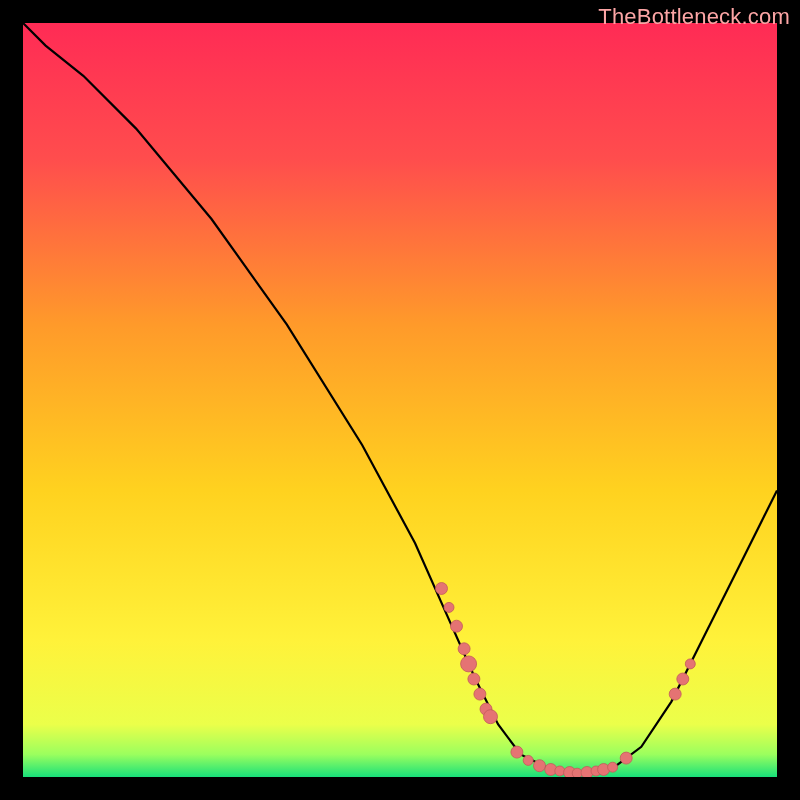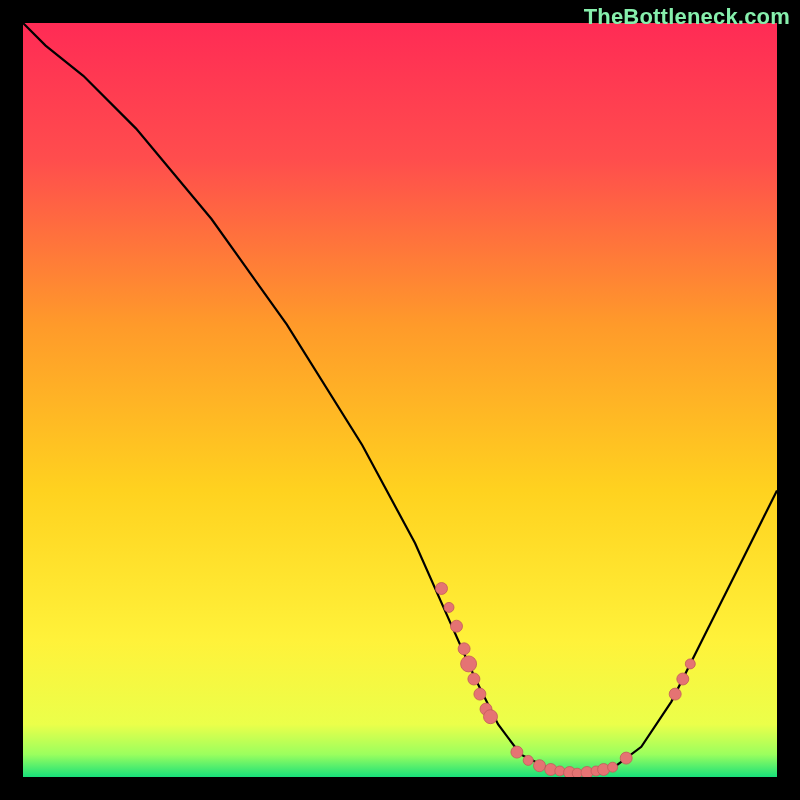--- a/index.html
+++ b/index.html
@@ -12,23 +12,23 @@
   }
   .container {
     position: relative;
     width: 800px;
     height: 800px;
   }
   .watermark {
     position: absolute;
     top: 4px;
     right: 10px;
-    color: #86efac;
+    color: #fca5a5;
     font-size: 22px;
-    font-weight: bold;
+    font-weight: normal;
     letter-spacing: 0.2px;
     z-index: 10;
   }
   .plot-area {
     position: absolute;
     left: 23px;
     top: 23px;
     width: 754px;
     height: 754px;
     overflow: hidden;

